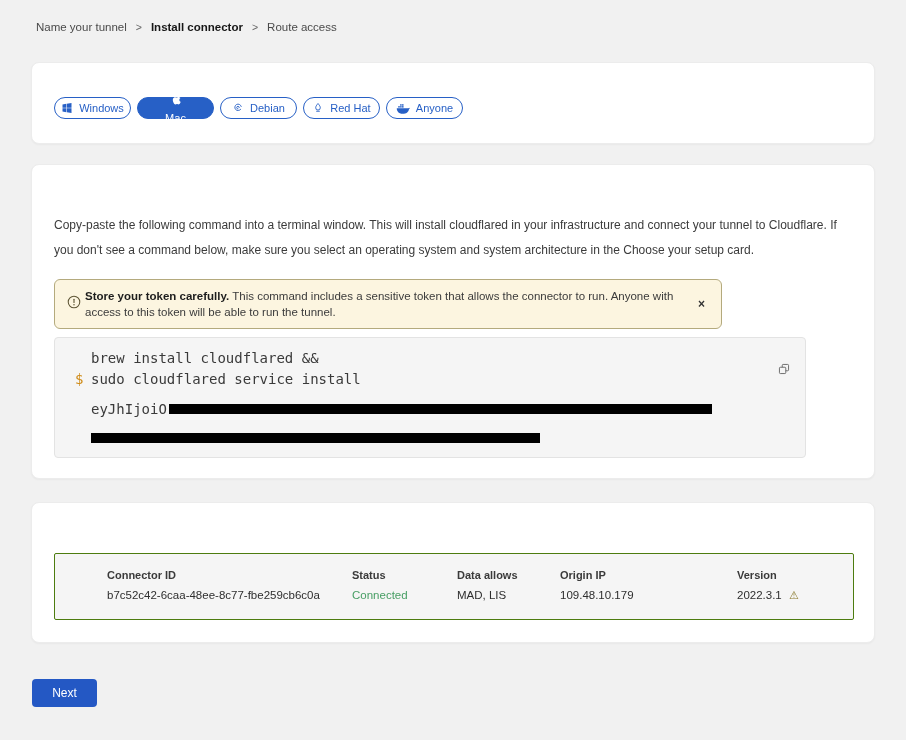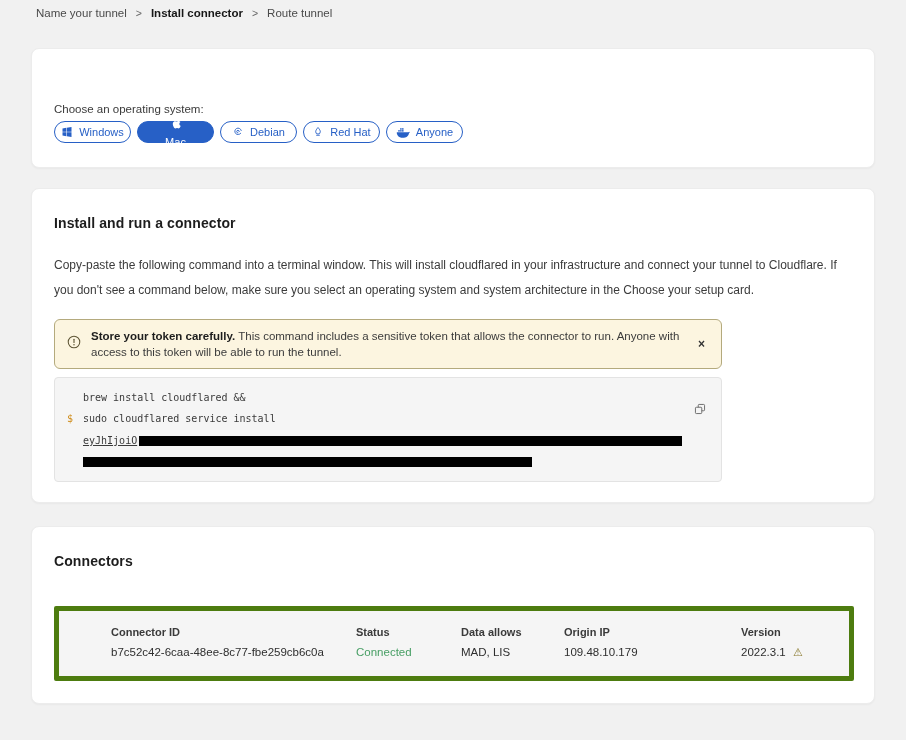--- a/index.html
+++ b/index.html
@@ -6,21 +6,21 @@
   html, body { width: 906px; height: 740px; }
   body {
     background: #f1f1f1;
     font-family: "Liberation Sans", sans-serif;
     color: #1d1d1d;
     overflow: hidden;
   }
 
   
   .breadcrumb {
-    padding: 7px 0 0 36px;
+    padding: 21px 0 0 36px;
     font-size: 11.5px;
     color: #4a4a4a;
     display: flex;
     align-items: center;
   }
   .breadcrumb .crumb { cursor: default; }
   .breadcrumb .crumb.active { font-weight: bold; color: #171717; }
   .breadcrumb .sep { margin: 0 9px; color: #666; font-size: 10.5px; }
 
   
@@ -69,65 +69,65 @@
   }
   .warning-banner {
     margin-top: 16px;
     width: 668px;
     background: #fcf5e0;
     border: 1px solid #b4aa7d;
     border-radius: 6px;
     padding: 8px 12px;
     display: flex;
     align-items: center;
-    gap: 10px;
+    gap: 4px;
   }
   .warning-banner .wtext {
     flex: 1;
     font-size: 11.5px;
     line-height: 16px;
     color: #3b3b3b;
   }
   .warning-banner .wtext b { color: #1d1d1d; }
   .warning-close {
     background: none; border: none; cursor: pointer;
     font-size: 12px; font-weight: bold; color: #333;
     padding: 2px 4px; line-height: 1;
   }
 
   .code-block {
     position: relative;
     margin-top: 8px;
-    width: 668px;
+    width: 752px;
     background: #f5f5f5;
     border: 1px solid #e3e3e3;
     border-radius: 4px;
-    padding: 14px 16px 14px 12px;
+    padding: 14px 16px 14px 20px;
     font-family: "DejaVu Sans Mono", monospace;
-    font-size: 10px;
+    font-size: 14px;
     color: #3a3a3a;
   }
   .code-line { display: flex; align-items: center; line-height: 12px; }
   .code-line .prompt { width: 16px; flex: 0 0 16px; color: #cf8b17; }
   .code-line.gap { margin-top: 9px; }
-  .code-line.tight { margin-top: 10px; text-decoration: underline; }
+  .code-line.tight { margin-top: 18px; }
   .redact { background: #000; height: 10px; display: inline-block; }
   .redact.bar1 { width: 543px; margin-left: 2px; }
   .redact.bar2 { width: 449px; }
   .copy-btn {
     position: absolute; right: 14px; top: 24px;
     background: none; border: none; cursor: pointer; padding: 0;
   }
 
   
   .connectors-table {
-    margin-top: 37px;
+    margin-top: 24px;
     width: 800px;
     background: #f5f5f5;
-    border: 5px solid #4d7c0f;
+    border: 1px solid #4d7c0f;
     border-radius: 2px;
     padding: 15px 10px 17px 52px;
     display: grid;
     grid-template-columns: 245px 105px 103px 177px 1fr;
     row-gap: 8px;
   }
   .connectors-table .th {
     font-size: 11px; font-weight: bold; color: #3a3a3a;
   }
   .connectors-table .td { font-size: 11.5px; color: #2e2e2e; }
@@ -150,26 +150,25 @@
 <body>
 
 
 
 
 <nav class="breadcrumb">
   <span class="crumb">Name your tunnel</span>
   <span class="sep">&gt;</span>
   <span class="crumb active">Install connector</span>
   <span class="sep">&gt;</span>
-  <span class="crumb">Route tunnel</span>
+  <span class="crumb">Route access</span>
 </nav>
 
 
 <section class="card" id="card-environment">
-  <div class="os-label">Choose an operating system:</div>
   <div class="os-row">
 
     <button class="os-btn">
       <span>
         <svg width="12" height="12" viewBox="0 0 24 24" fill="#2760c6">
           <path d="M3 4.8l7.6-1.1v7.7H3zM11.7 3.5L21 2.2v9.2h-9.3zM3 12.6h7.6v7.7L3 19.2zM11.7 12.6H21v9.2l-9.3-1.3z"></path>
         </svg>
       </span>
       <span>Windows</span>
     </button>
@@ -215,21 +214,20 @@
         </svg>
       </span>
       <span>Anyone</span>
     </button>
 
   </div>
 </section>
 
 
 <section class="card" id="card-install">
-  <h2>Install and run a connector</h2>
   <p class="install-desc">Copy-paste the following command into a terminal window. This will install cloudflared in your infrastructure and connect your tunnel to Cloudflare. If you don't see a command below, make sure you select an operating system and system architecture in the Choose your setup card.</p>
 
   <div class="warning-banner">
     <span>
       <svg width="14" height="14" viewBox="0 0 16 16" fill="none">
         <circle cx="8" cy="8" r="6.6" stroke="#5f5636" stroke-width="1.2"></circle>
         <rect x="7.35" y="4.2" width="1.3" height="5" rx="0.6" fill="#5f5636"></rect>
         <circle cx="8" cy="11.2" r="0.85" fill="#5f5636"></circle>
       </svg>
     </span>
@@ -262,21 +260,20 @@
       <svg width="14" height="14" viewBox="0 0 20 20" fill="none" stroke="#6e6e6e" stroke-width="1.4">
         <rect x="7.5" y="3.5" width="9" height="9" rx="1.2"></rect>
         <rect x="3.5" y="7.5" width="9" height="9" rx="1.2" fill="#f5f5f5"></rect>
       </svg>
     </button>
   </div>
 </section>
 
 
 <section class="card" id="card-connectors">
-  <h2>Connectors</h2>
 
   <div class="connectors-table">
     <div class="th">Connector ID</div>
     <div class="th">Status</div>
     <div class="th">Data allows</div>
     <div class="th">Origin IP</div>
     <div class="th">Version</div>
 
     <div class="td">b7c52c42-6caa-48ee-8c77-fbe259cb6c0a</div>
     <div class="td status">Connected</div>

